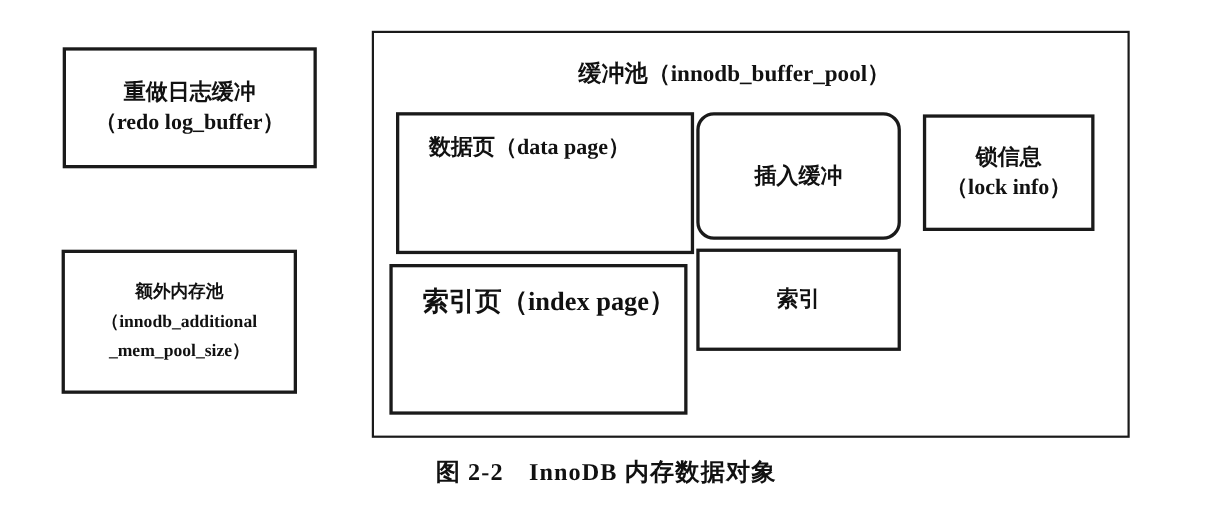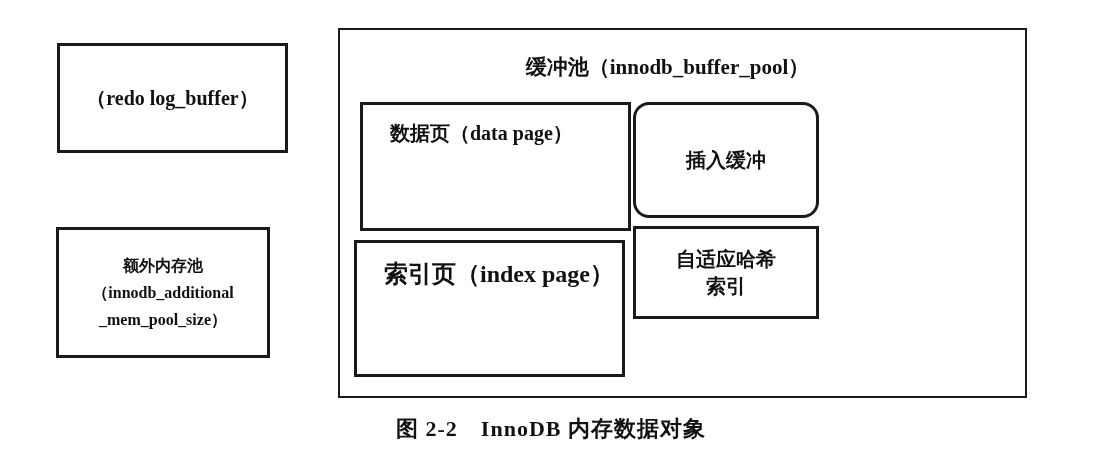--- a/index.html
+++ b/index.html
@@ -102,47 +102,51 @@
     font-size: 22px;
     letter-spacing: 1px;
   }
 </style>
 </head>
 <body>
 
 <div class="canvas">
 
   <div class="box center-text redo-box">
+    <div>重做日志缓冲</div>
     <div>（redo log_buffer）</div>
   </div>
 
   <div class="box center-text mempool-box">
     <div>额外内存池</div>
     <div>（innodb_additional</div>
     <div>_mem_pool_size）</div>
   </div>
 
   <div class="box bufferpool-box">
     <div class="bufferpool-title">缓冲池（innodb_buffer_pool）</div>
 
     <div class="cell data-page-cell">
       <div>数据页（data page）</div>
     </div>
 
     <div class="cell center-text insert-buffer-cell">
       <div>插入缓冲</div>
     </div>
 
+    <div class="cell center-text lock-info-cell">
+      <div>锁信息</div>
+      <div>（lock info）</div>
+    </div>
 
     <div class="cell index-page-cell">
       <div>索引页（index page）</div>
     </div>
 
     <div class="cell center-text adaptive-hash-cell">
-      <div>自适应哈希</div>
       <div>索引</div>
     </div>
 
   </div>
 
   <div class="figure-caption">图 2-2　InnoDB 内存数据对象</div>
 
 </div>
 
 </body></html>

